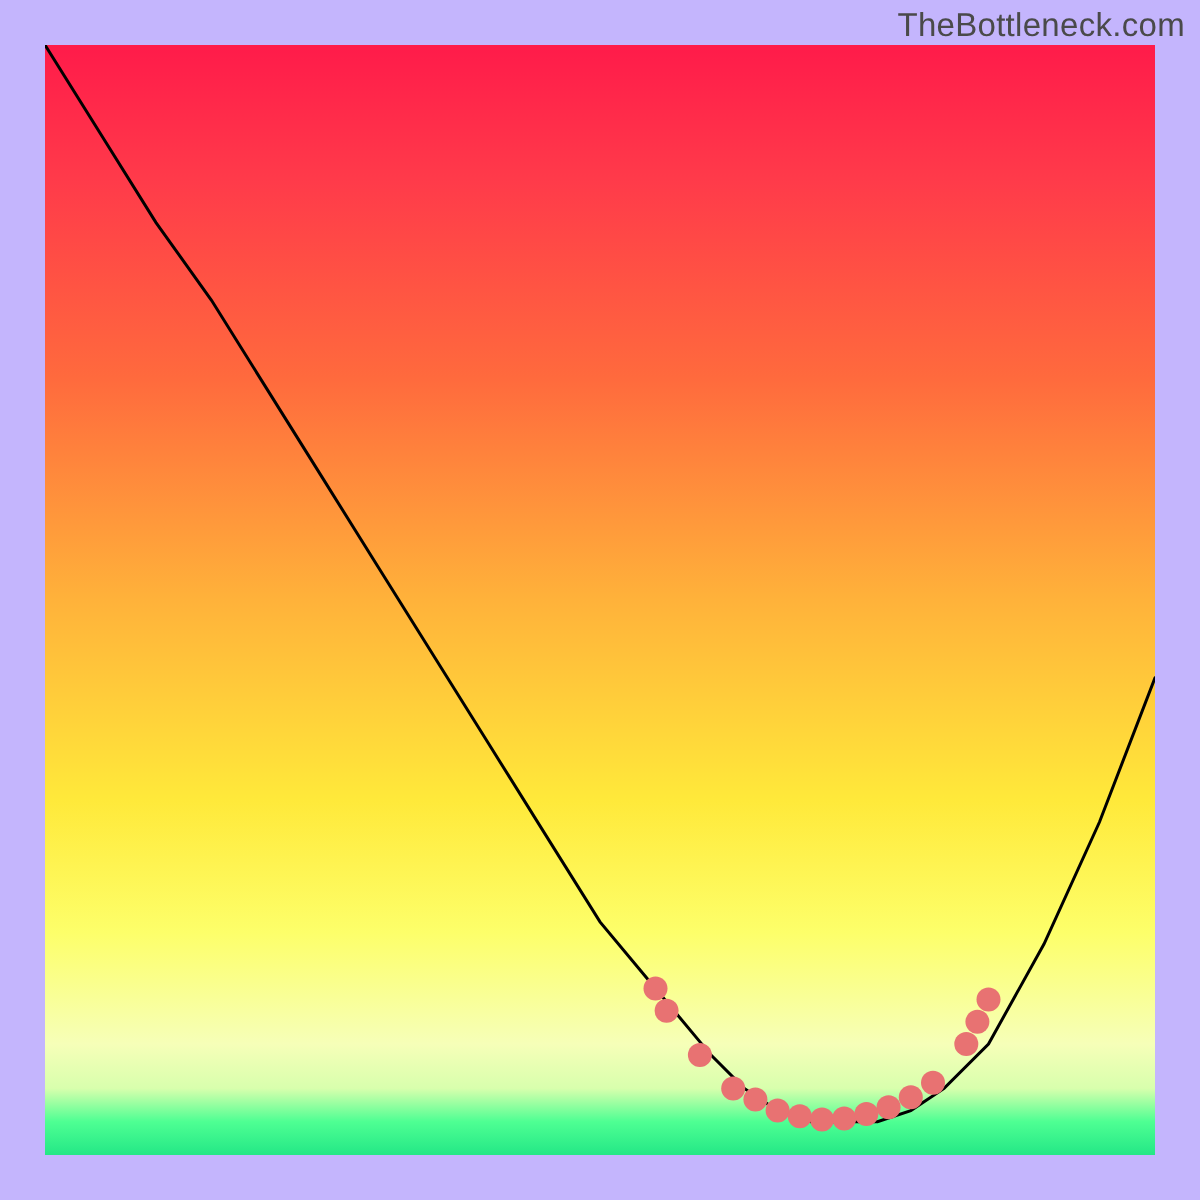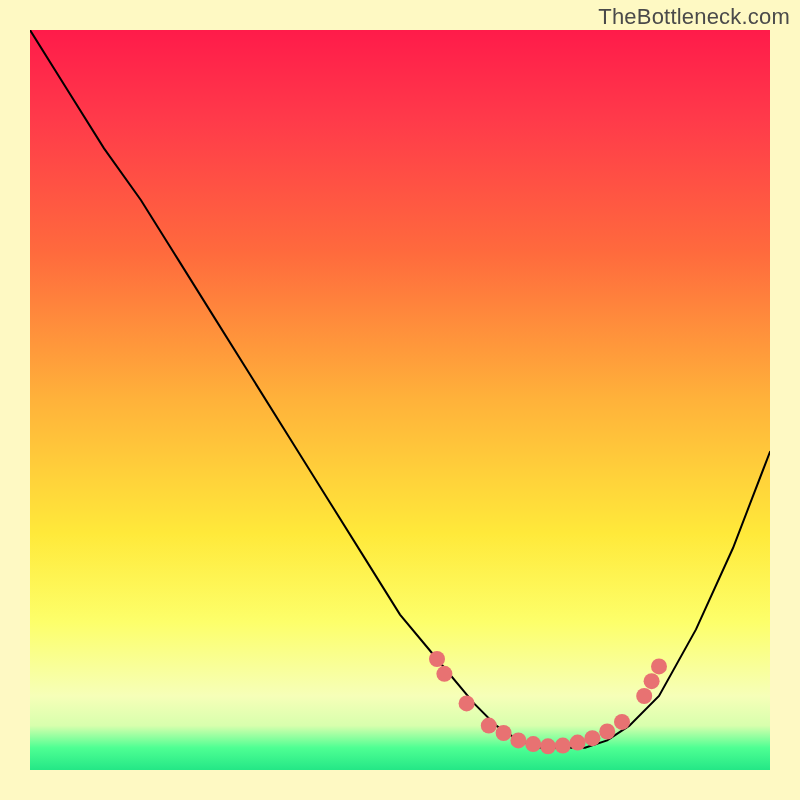--- a/index.html
+++ b/index.html
@@ -8,21 +8,21 @@
     width: 800px;
     height: 800px;
     background: #000;
     overflow: hidden;
     font-family: Arial, Helvetica, sans-serif;
   }
   .frame {
     position: absolute;
     left: 0; top: 0;
     width: 800px; height: 800px;
-    background: #fef9c3;
+    background: #c4b5fd;
   }
   .watermark {
     position: absolute;
     top: 4px;
     right: 10px;
     color: #4a4a4a;
     font-size: 22px;
     font-weight: 500;
     letter-spacing: 0.2px;
   }

